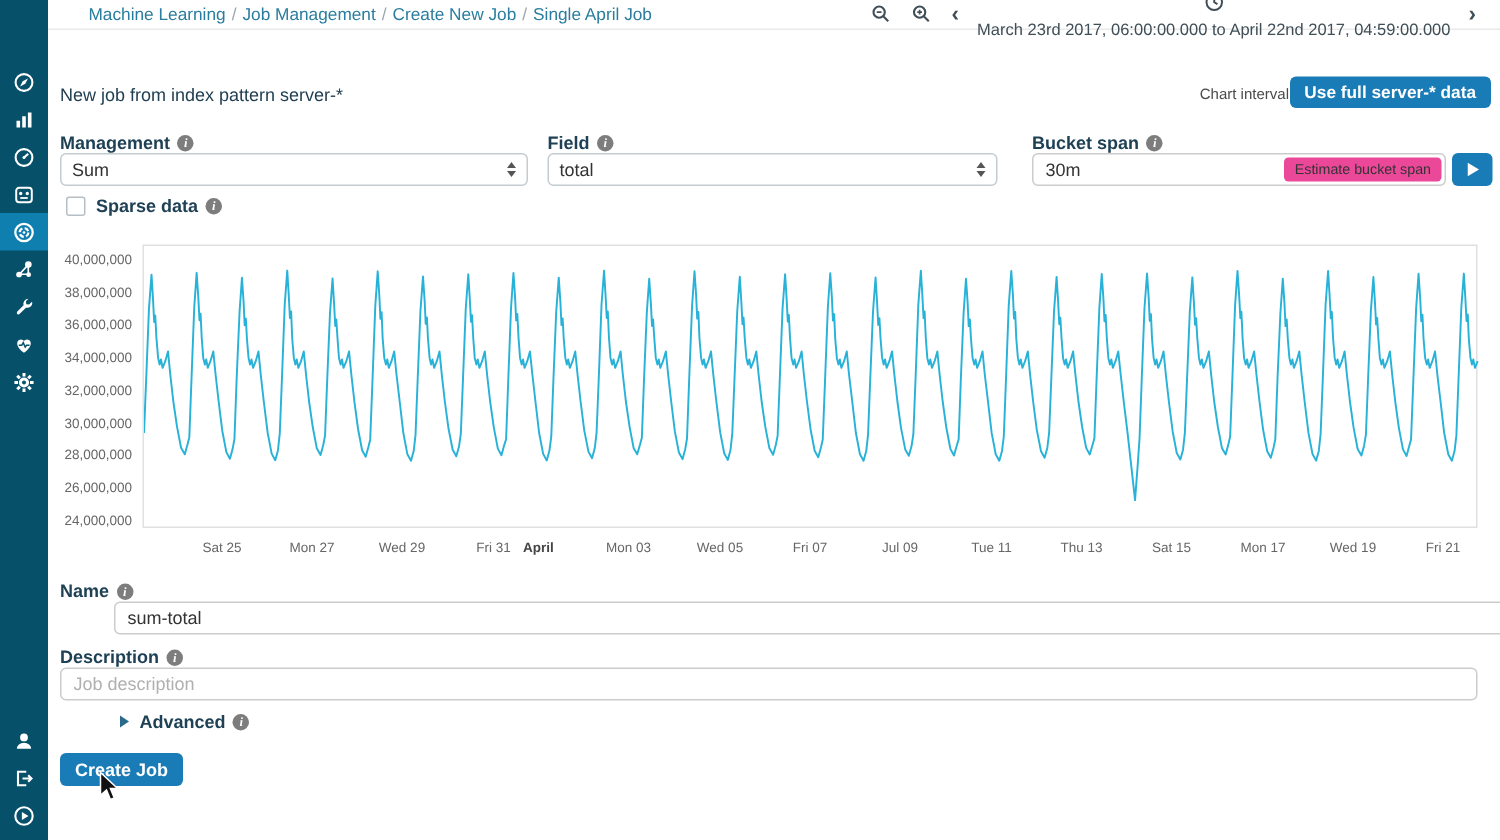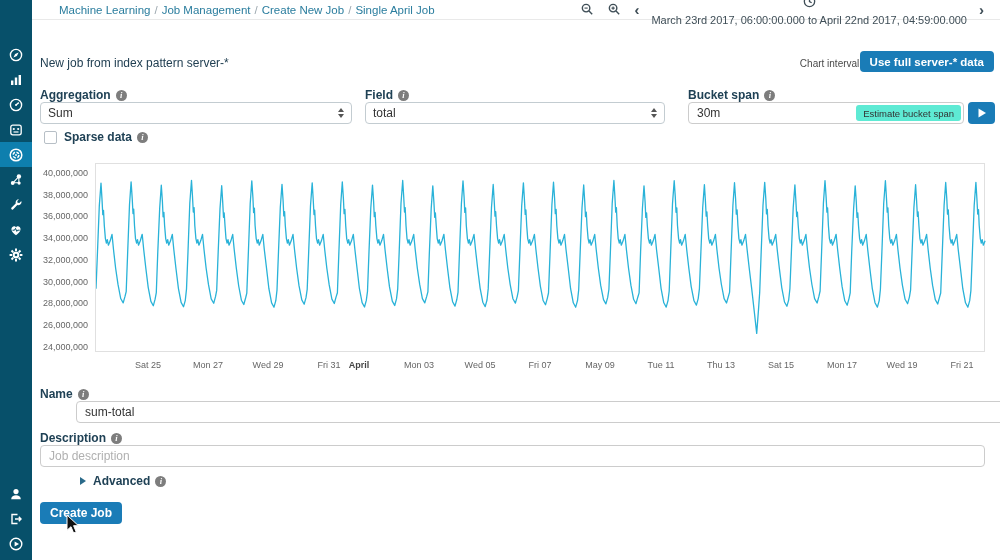--- a/index.html
+++ b/index.html
@@ -50,21 +50,21 @@
             border-bottom:4.5px solid #555; }
   .tri-down { width:0; height:0; border-left:3.5px solid transparent; border-right:3.5px solid transparent;
               border-top:4.5px solid #555; }
 
   .text-input { position:absolute; height:22px; border:1px solid #ccc; border-radius:4px; font-family:inherit;
                 font-size:12px; color:#333; padding:5px 8px; background:#fff; }
   .text-input::placeholder { color:#b0b0b0; }
 
   .bucket-wrap { position:absolute; left:656px; top:80px; width:276px; height:22px; }
   .bucket-wrap input { left:0; top:0; width:100%; padding-right:96px; }
-  .estimate-chip { position:absolute; right:3px; top:3px; height:16px; background:#5eead4; color:#333;
+  .estimate-chip { position:absolute; right:3px; top:3px; height:16px; background:#ec4899; color:#333;
                    border:none; border-radius:3px; font-family:inherit; font-size:9.5px; padding:0 7px; cursor:pointer; }
   .play-btn { position:absolute; left:936px; top:80px; width:27px; height:22px; display:flex;
               align-items:center; justify-content:center; }
 
   .sparse-row { position:absolute; left:12px; top:108px; display:flex; align-items:center; gap:7px; }
   .sparse-row input[type=checkbox] { appearance:none; -webkit-appearance:none; width:13px; height:13px;
         border:1px solid #b7bfc6; border-radius:2px; background:#fff; cursor:pointer; }
   .sparse-label { font-size:12px; font-weight:bold; color:#1f4155; display:flex; align-items:center; gap:5px; }
 
   
@@ -229,21 +229,21 @@
   </div>
 
   <div class="content">
 
     <div class="chart-interval">Chart interval: 1h</div>
     <button class="btn-blue full-data-btn">Use full server-* data</button>
 
     <h1 class="page-title">New job from index pattern server-*</h1>
 
     <div class="field-label" style="left:8px;top:66px;">
-      <span>Aggregation</span>
+      <span>Management</span>
         <span class="info-icon"></span>
     </div>
     <div class="select-box" style="left:8px;top:80px;width:312px;">
       <span class="sel-val">Sum</span>
       <span class="updown">
           <span class="tri-up"></span>
           <span class="tri-down"></span>
         </span>
     </div>
 
@@ -299,21 +299,21 @@
     </div>
     <div class="x-axis" id="x-axis">
         <span class="x-tick" style="left: 53px;">Sat 25</span>
         <span class="x-tick" style="left: 113px;">Mon 27</span>
         <span class="x-tick" style="left: 173px;">Wed 29</span>
         <span class="x-tick" style="left: 234px;">Fri 31</span>
         <span class="x-tick bold" style="left: 264px;">April</span>
         <span class="x-tick" style="left: 324px;">Mon 03</span>
         <span class="x-tick" style="left: 385px;">Wed 05</span>
         <span class="x-tick" style="left: 445px;">Fri 07</span>
-        <span class="x-tick" style="left: 505px;">May 09</span>
+        <span class="x-tick" style="left: 505px;">Jul 09</span>
         <span class="x-tick" style="left: 566px;">Tue 11</span>
         <span class="x-tick" style="left: 626px;">Thu 13</span>
         <span class="x-tick" style="left: 686px;">Sat 15</span>
         <span class="x-tick" style="left: 747px;">Mon 17</span>
         <span class="x-tick" style="left: 807px;">Wed 19</span>
         <span class="x-tick" style="left: 867px;">Fri 21</span>
       </div>
 
     <div class="field-label name-label">
       <span>Name</span>

